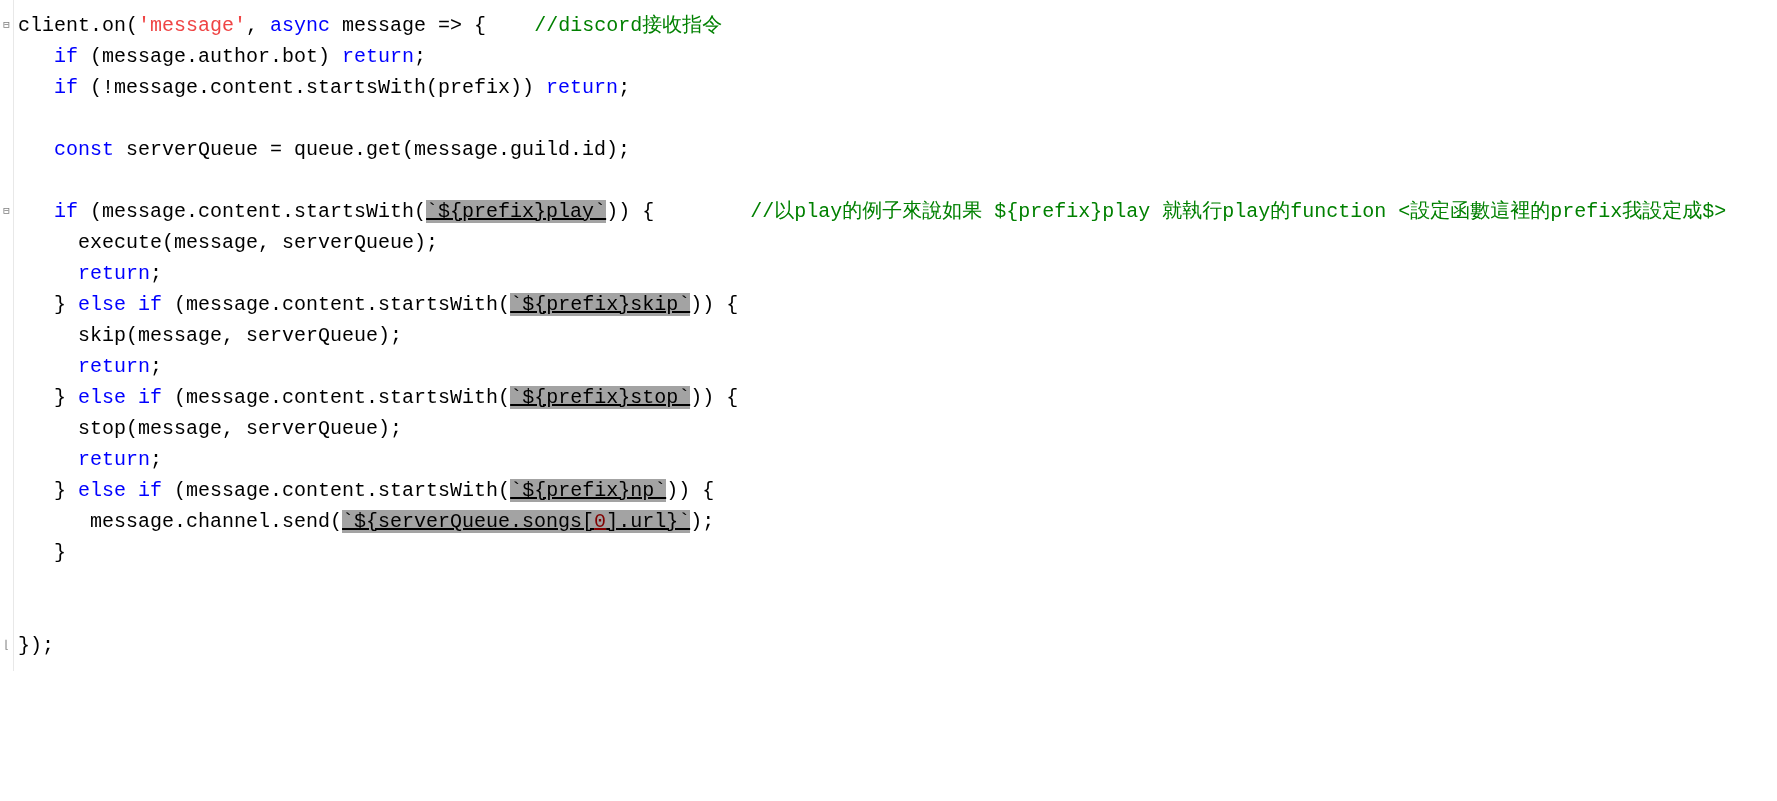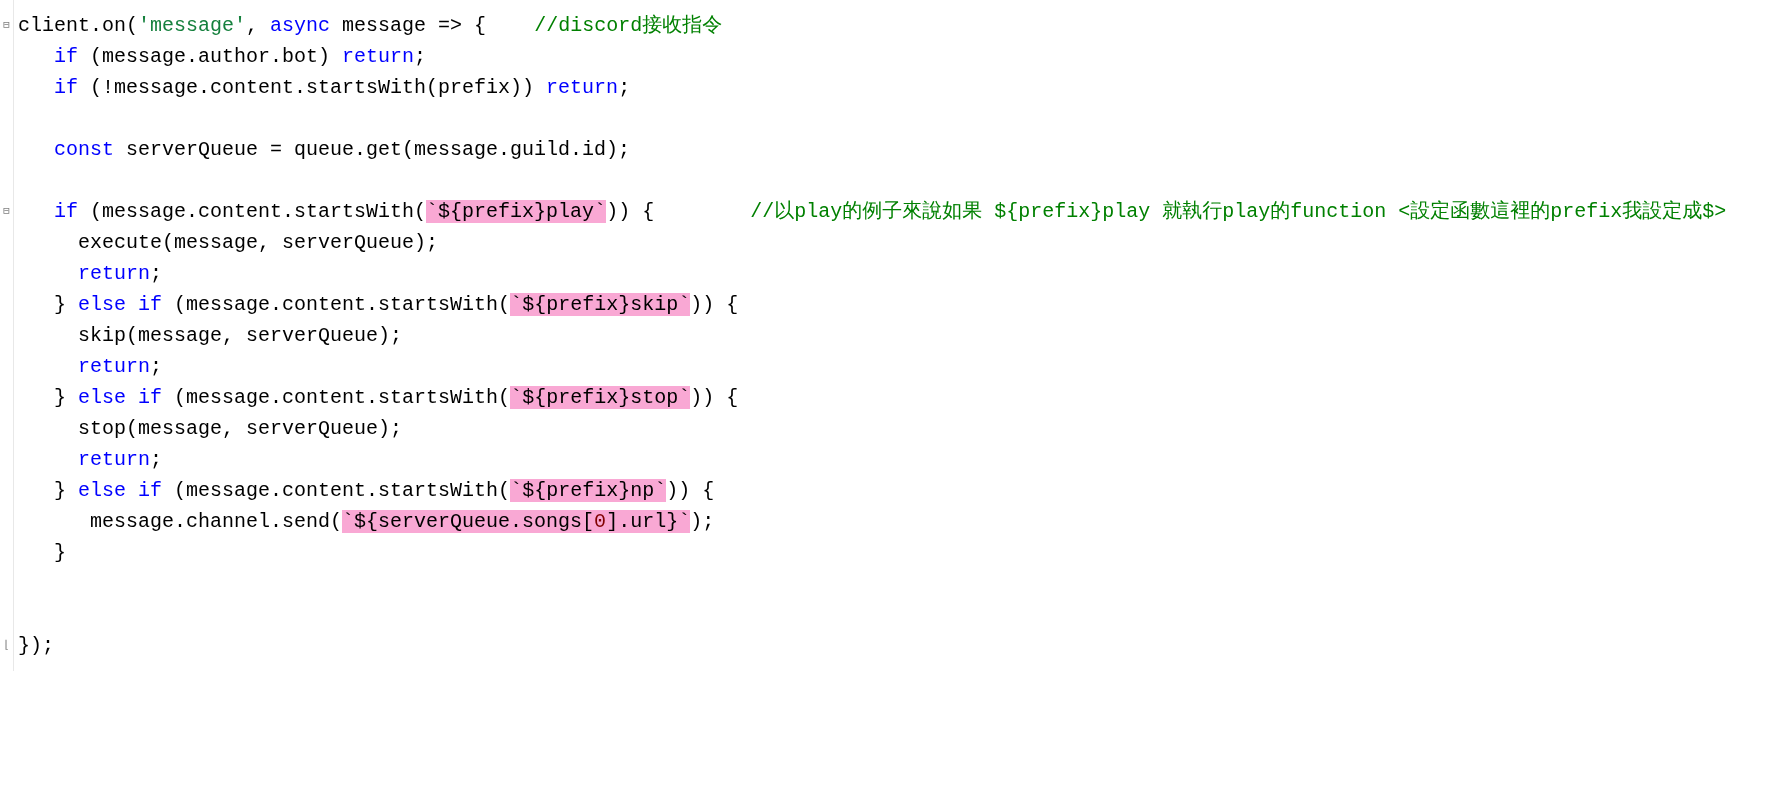--- a/index.html
+++ b/index.html
@@ -29,24 +29,24 @@
       align-items: center;
       justify-content: center;
     }
     .code-area {
       flex: 1;
       padding: 10px 4px;
       white-space: pre;
       color: #000000;
     }
     .line { display: block; }
-    .str { color: #15803d; }
+    .str { color: #ef4444; }
     .comment { color: #008000; margin-top: 40px; }
     .kw { color: #0000ff; font-family: Liberation Mono, monospace; }
-    .tmpl { background: #f9a8d4; color: #000000; }
+    .tmpl { background: #a3a3a3; color: #000000; text-decoration: underline; }
     .idx { color: #800000; }
   </style>
 </head>
 <body>
 
 <div class="gutter">
   <div class="fold-marker">⊟</div>
   <div class="fold-marker"></div>
   <div class="fold-marker"></div>
   <div class="fold-marker"></div>

